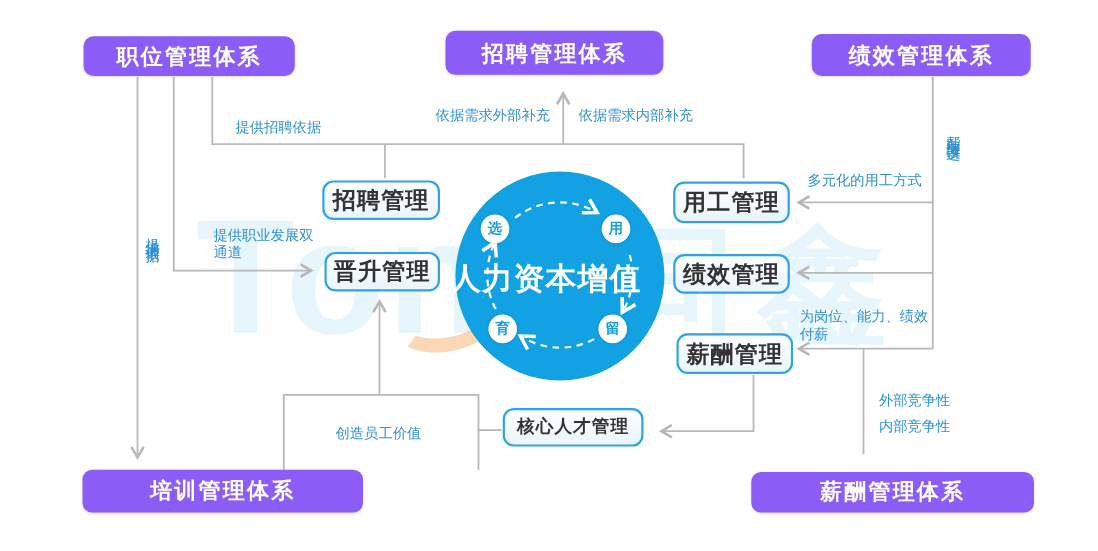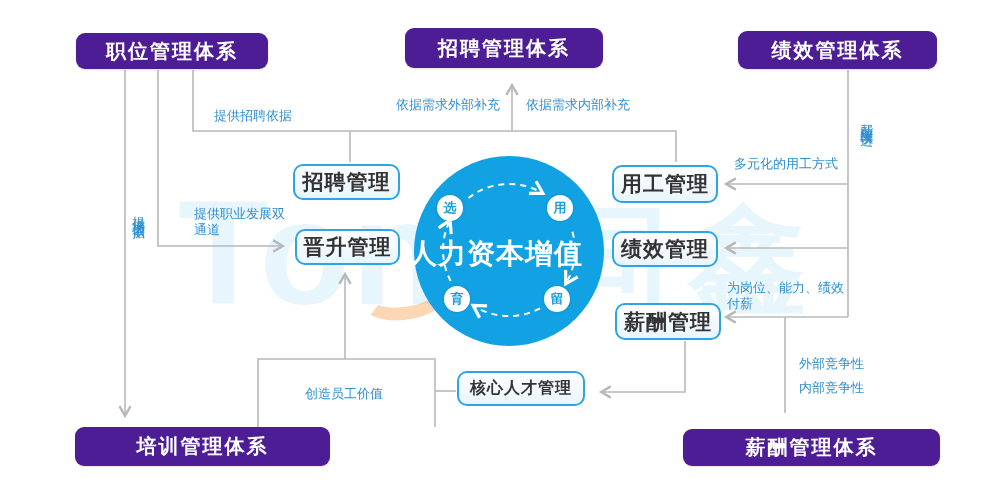--- a/index.html
+++ b/index.html
@@ -26,21 +26,21 @@
     border-radius: 50%;
     transform: rotate(-8deg);
   }
 
   
   svg.wires { position: absolute; left: 0; top: 0; z-index: 1; }
 
   
   .banner {
     position: absolute; z-index: 2;
-    background: #4c1d95;
+    background: #8b5cf6;
     border-radius: 9px;
     color: #ffffff;
     font-size: 20px;
     font-weight: bold;
     letter-spacing: 2px;
     display: flex; align-items: center; justify-content: center;
     box-shadow: 0 1px 2px rgba(0,0,0,0.12);
   }
 
   

